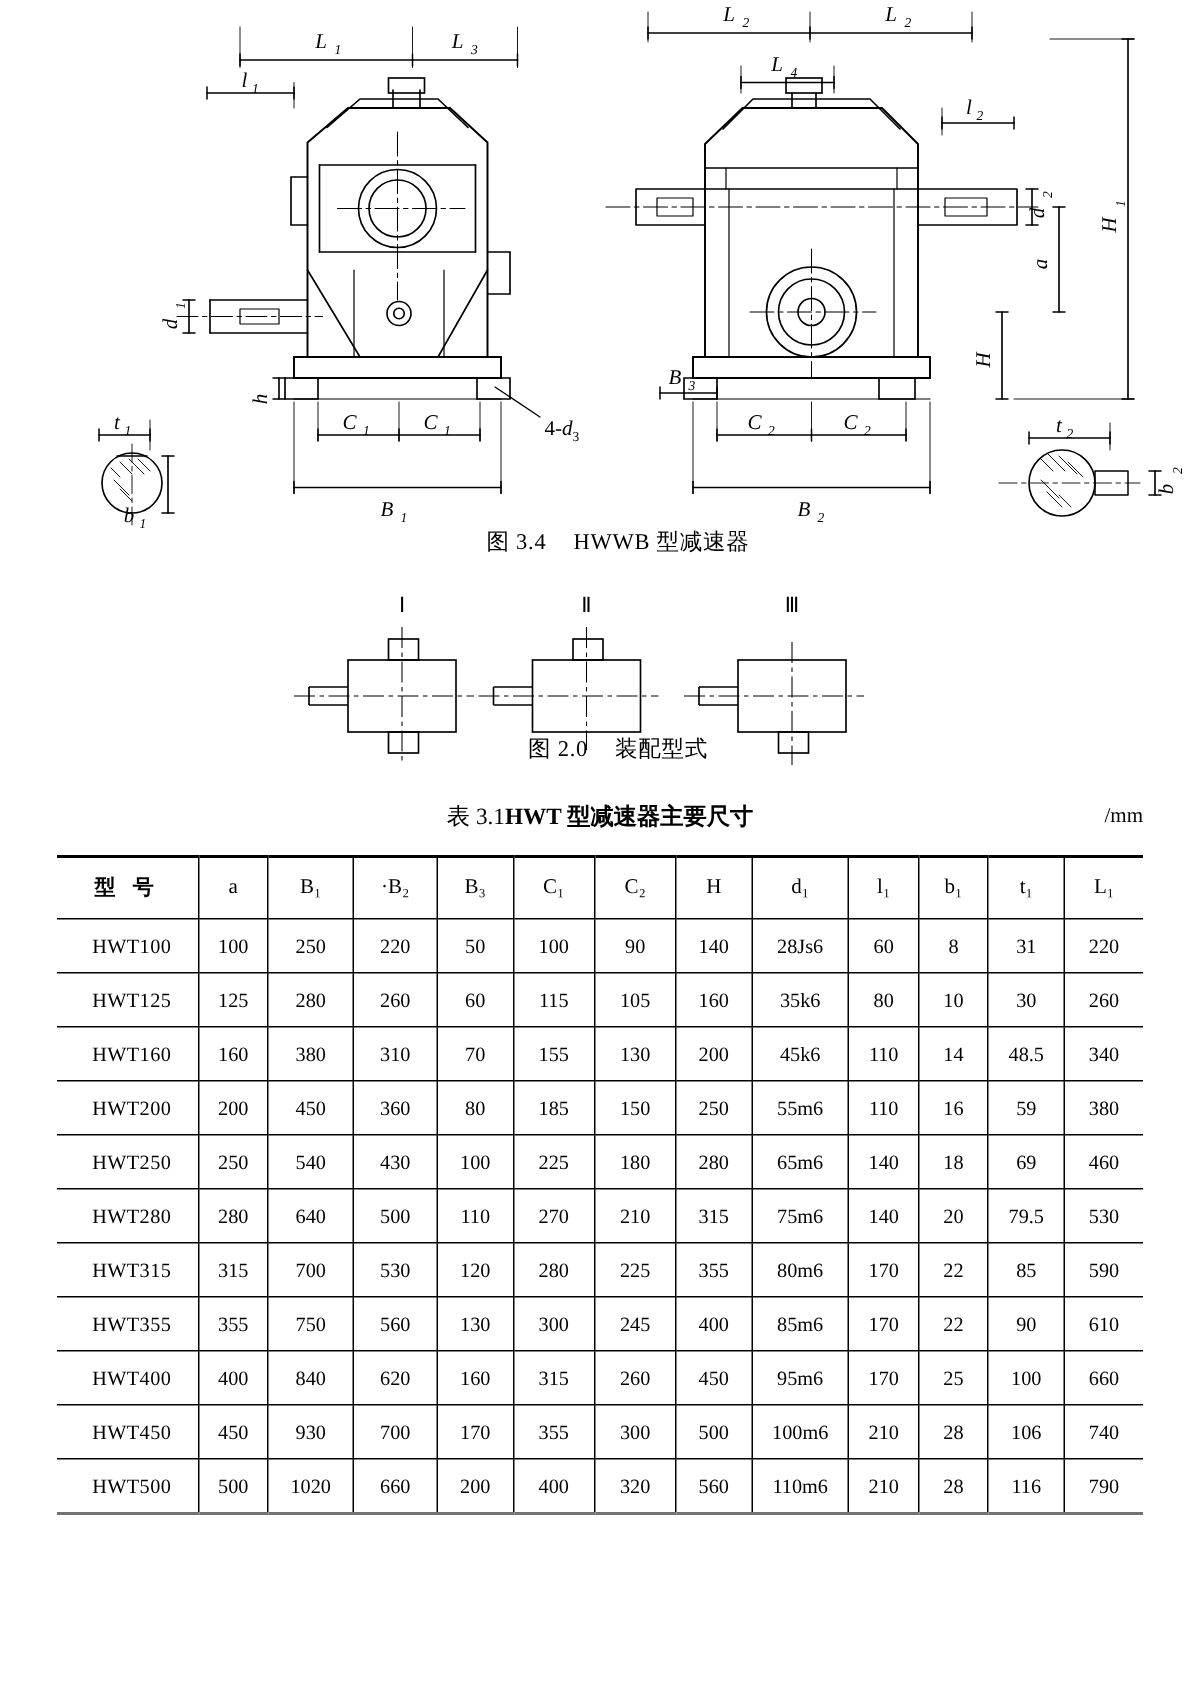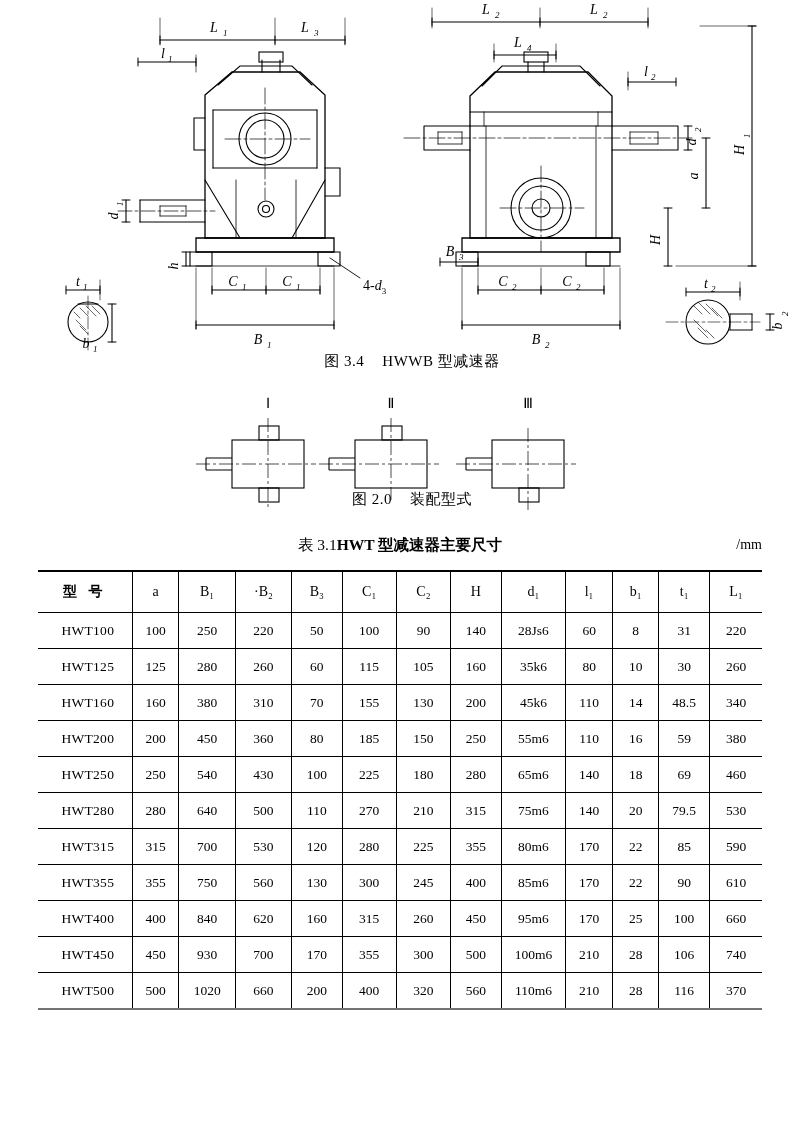--- a/index.html
+++ b/index.html
@@ -558,18 +558,18 @@
           <td>1020</td>
           <td>660</td>
           <td>200</td>
           <td>400</td>
           <td>320</td>
           <td>560</td>
           <td>110m6</td>
           <td>210</td>
           <td>28</td>
           <td>116</td>
-          <td>370</td>
+          <td>790</td>
         </tr>
       </tbody>
   </table>
 
 </div>
 
 </body></html>

